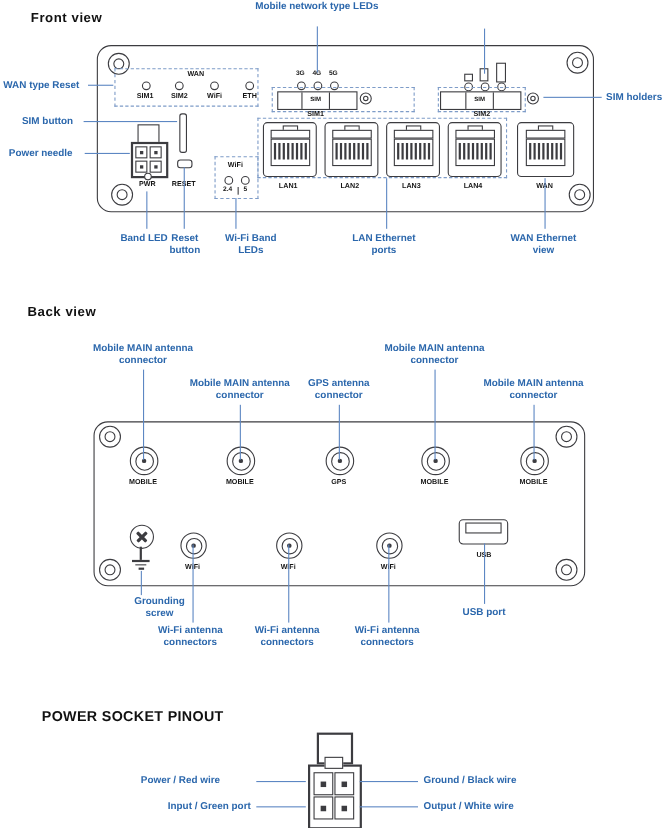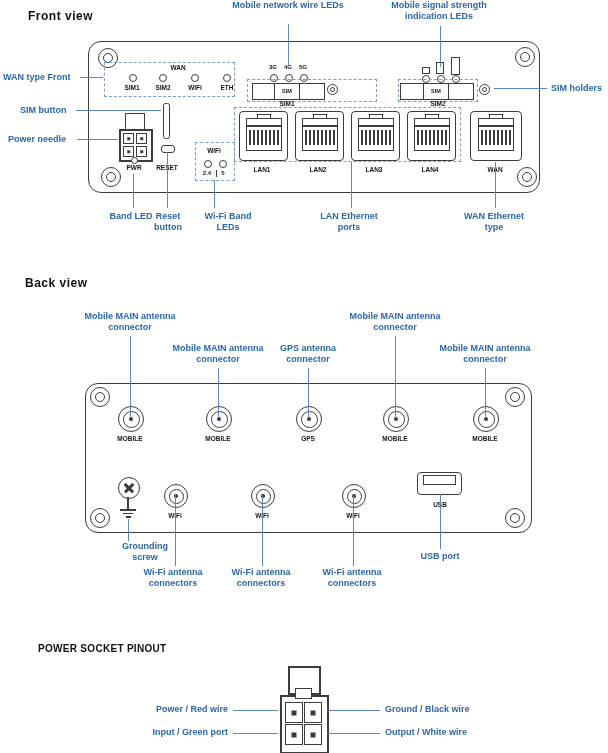--- a/index.html
+++ b/index.html
@@ -42,26 +42,25 @@
   .inkv{position:absolute;width:1.4px;background:var(--ink)}
   .outline{position:absolute;border:1.6px solid var(--ink);background:#fff}
 </style>
 </head>
 <body>
 
 <div class="stage">
 
   <div class="sec-title" style="left:28px;top:9px">Front view</div>
 
-  <div class="co" style="left:228px;top:0;width:120px">Mobile network wire LEDs</div>
+  <div class="co" style="left:228px;top:0;width:120px">Mobile network type LEDs</div>
   <div class="vl" style="left:288px;top:24px;height:42px"></div>
-  <div class="co" style="left:377px;top:0;width:124px">Mobile signal strength indication LEDs</div>
   <div class="vl" style="left:440px;top:26px;height:41px"></div>
 
-  <div class="co nw" style="left:3px;top:72px">WAN type Front</div>
+  <div class="co nw" style="left:3px;top:72px">WAN type Reset</div>
   <div class="hl" style="left:80px;top:77px;width:23px"></div>
   <div class="co nw" style="left:20px;top:105px">SIM button</div>
   <div class="hl" style="left:76px;top:110px;width:85px"></div>
   <div class="co nw" style="left:8px;top:134px">Power needle</div>
   <div class="hl" style="left:77px;top:139px;width:41px"></div>
 
   <div class="co nw" style="left:551px;top:83px">SIM holders</div>
   <div class="hl" style="left:494px;top:88px;width:53px"></div>
 
   <div class="panel" style="left:88px;top:41px;width:450px;height:150px"></div>
@@ -225,21 +224,21 @@
   <div class="vl" style="left:133px;top:174px;height:34px"></div>
   <div class="vl" style="left:167px;top:152px;height:56px"></div>
   <div class="vl" style="left:214px;top:180px;height:28px"></div>
   <div class="vl" style="left:351px;top:162px;height:46px"></div>
   <div class="vl" style="left:495px;top:162px;height:46px"></div>
 
   <div class="co" style="left:109px;top:211px;width:44px">Band LED</div>
   <div class="co" style="left:144px;top:211px;width:48px">Reset button</div>
   <div class="co" style="left:200px;top:211px;width:56px">Wi-Fi Band LEDs</div>
   <div class="co" style="left:312px;top:211px;width:74px">LAN Ethernet ports</div>
-  <div class="co" style="left:456px;top:211px;width:76px">WAN Ethernet type</div>
+  <div class="co" style="left:456px;top:211px;width:76px">WAN Ethernet view</div>
 
   <div class="sec-title" style="left:25px;top:276px">Back view</div>
 
   <div class="co" style="left:74px;top:311px;width:112px">Mobile MAIN antenna connector</div>
   <div class="co" style="left:162px;top:343px;width:112px">Mobile MAIN antenna connector</div>
   <div class="co" style="left:273px;top:343px;width:70px">GPS antenna connector</div>
   <div class="co" style="left:339px;top:311px;width:112px">Mobile MAIN antenna connector</div>
   <div class="co" style="left:429px;top:343px;width:112px">Mobile MAIN antenna connector</div>
 
   <div class="vl" style="left:130px;top:336px;height:82px"></div>
@@ -327,31 +326,31 @@
   <div class="vl" style="left:262px;top:495px;height:71px"></div>
   <div class="vl" style="left:353px;top:495px;height:71px"></div>
   <div class="vl" style="left:440px;top:494px;height:55px"></div>
 
   <div class="co" style="left:115px;top:541px;width:60px">Grounding screw</div>
   <div class="co" style="left:133px;top:567px;width:80px">Wi-Fi antenna connectors</div>
   <div class="co" style="left:221px;top:567px;width:80px">Wi-Fi antenna connectors</div>
   <div class="co" style="left:312px;top:567px;width:80px">Wi-Fi antenna connectors</div>
   <div class="co" style="left:410px;top:551px;width:60px">USB port</div>
 
-  <div class="sec-title" style="left:38px;top:643px;font-size:10px;letter-spacing:.3px">POWER SOCKET PINOUT</div>
+  <div class="sec-title" style="left:38px;top:643px;font-size:13px;letter-spacing:.3px">POWER SOCKET PINOUT</div>
 
   <div class="outline" style="left:288px;top:666px;width:29px;height:25px;border-width:2px"></div>
   <div class="outline" style="left:295px;top:688px;width:15px;height:9px;border-width:1.6px;z-index:2"></div>
   <div class="outline" style="left:280px;top:695px;width:45px;height:55px;border-width:2.5px"></div>
   <div class="ppin" style="left:285px;top:702px"></div>
   <div class="ppin" style="left:304px;top:702px"></div>
   <div class="ppin" style="left:285px;top:724px"></div>
   <div class="ppin" style="left:304px;top:724px"></div>
 
-  <div class="co nw" style="left:100px;top:704px;width:128px;text-align:right">Power / Red wire</div>
+  <div class="co nw" style="left:100px;top:704px;width:128px;">Power / Red wire</div>
   <div class="co nw" style="left:100px;top:727px;width:128px;text-align:right">Input / Green port</div>
   <div class="co nw" style="left:385px;top:704px;text-align:left">Ground / Black wire</div>
   <div class="co nw" style="left:385px;top:727px;text-align:left">Output / White wire</div>
   <div class="hl" style="left:233px;top:710px;width:45px"></div>
   <div class="hl" style="left:327px;top:710px;width:53px"></div>
   <div class="hl" style="left:233px;top:733px;width:45px"></div>
   <div class="hl" style="left:327px;top:733px;width:53px"></div>
 
 </div>
 

